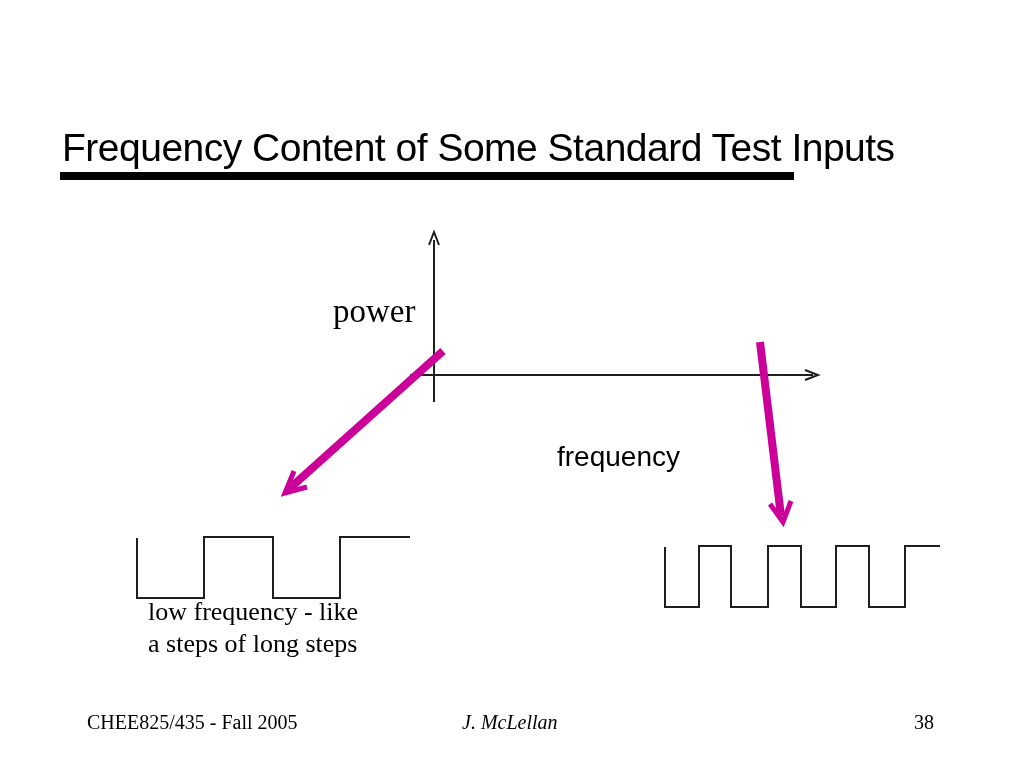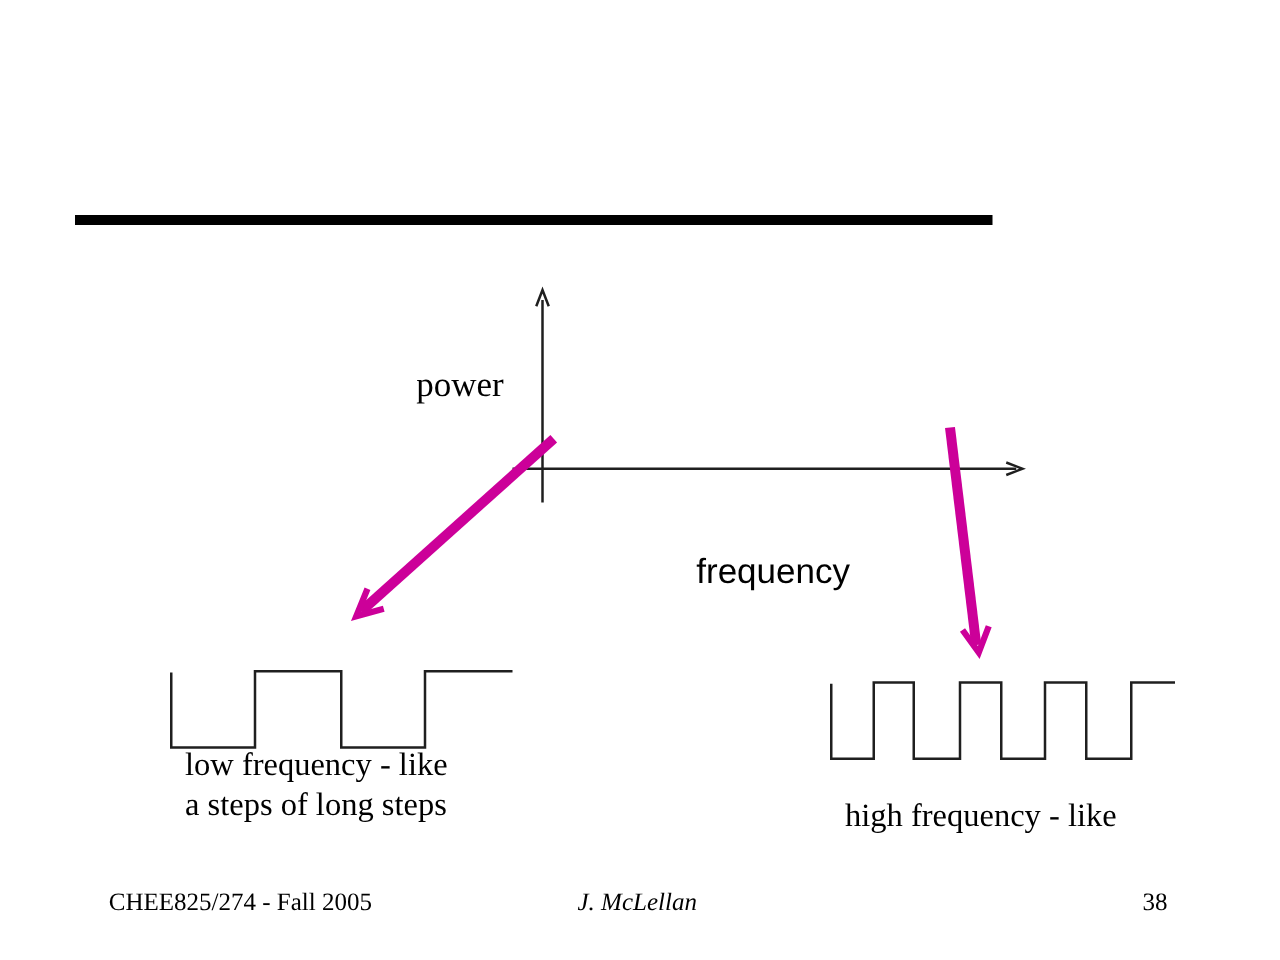--- a/index.html
+++ b/index.html
@@ -30,21 +30,21 @@
   }
   .diagram-svg {
     position: absolute;
     left: 0; top: 0;
     width: 1024px; height: 768px;
   }
   .axis-label-power {
     position: absolute;
     left: 333px; top: 293px;
     font-family: "Liberation Serif", serif;
-    font-size: 28px;
+    font-size: 33px;
     white-space: nowrap;
     text-align: center;
   }
   .axis-label-frequency {
     position: absolute;
     left: 557px; top: 441px;
     font-family: "Liberation Sans", sans-serif;
     font-size: 28px;
     white-space: nowrap;
   }
@@ -68,20 +68,21 @@
   }
   .footer-course { position: absolute; left: 87px;  top: 0; white-space: nowrap; }
   .footer-author { position: absolute; left: 462px; top: 0; white-space: nowrap; font-style: italic; }
   .footer-page   { position: absolute; right: 90px; top: 0; white-space: nowrap; }
 </style>
 </head>
 <body>
 
 <div class="slide">
 
+  <div class="slide-title">Frequency Content of Some Standard Test Inputs</div>
 
   <div class="title-underline"></div>
 
   <svg class="diagram-svg" viewBox="0 0 1024 768">
 
     <line x1="434" y1="240" x2="434" y2="402" stroke="#1f1f1f" stroke-width="2"></line>
     <polyline points="429,245 434,232 439,245" fill="none" stroke="#1f1f1f" stroke-width="2"></polyline>
 
     <line x1="410" y1="375" x2="813" y2="375" stroke="#1f1f1f" stroke-width="2"></line>
     <polyline points="805,370 818,375 805,380" fill="none" stroke="#1f1f1f" stroke-width="2"></polyline>
@@ -100,22 +101,21 @@
   <div class="axis-label-power">power</div>
 
   <div class="axis-label-frequency">frequency</div>
 
   <div class="caption caption-left">
     <div>low frequency - like</div>
     <div>a steps of long steps</div>
   </div>
 
   <div class="caption caption-right">
-    <div>high frequency - like</div>
   </div>
 
   <div class="footer">
-    <span class="footer-course">CHEE825/274 - Fall 2005</span>
+    <span class="footer-course">CHEE825/435 - Fall 2005</span>
     <span class="footer-author">J. McLellan</span>
     <span class="footer-page">38</span>
   </div>
 
 </div>
 
 </body></html>

